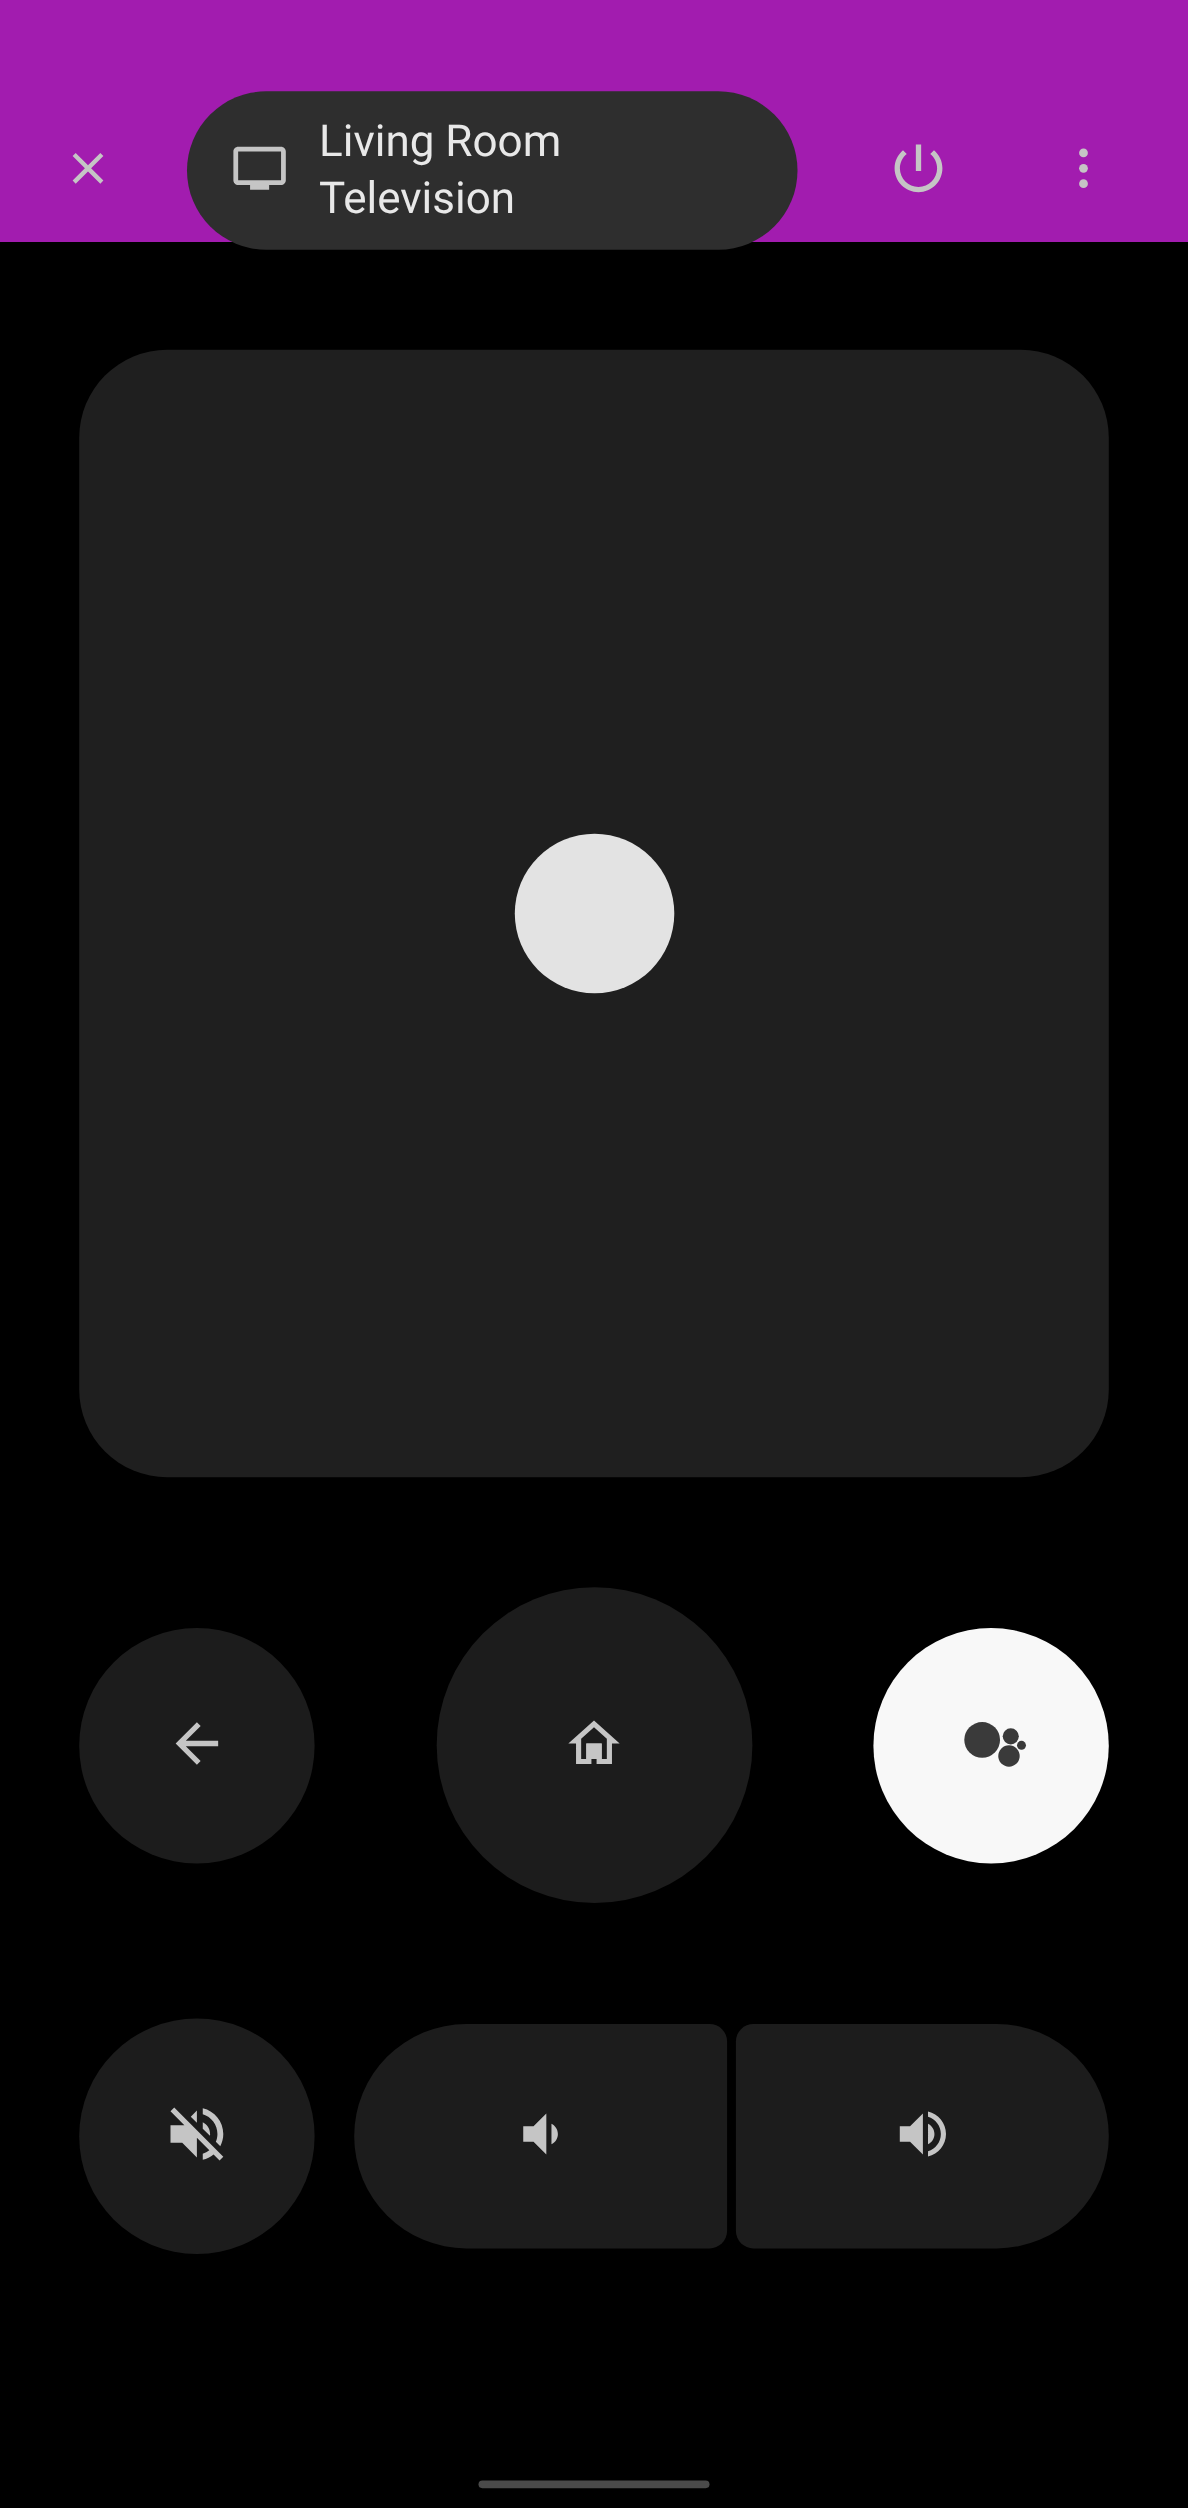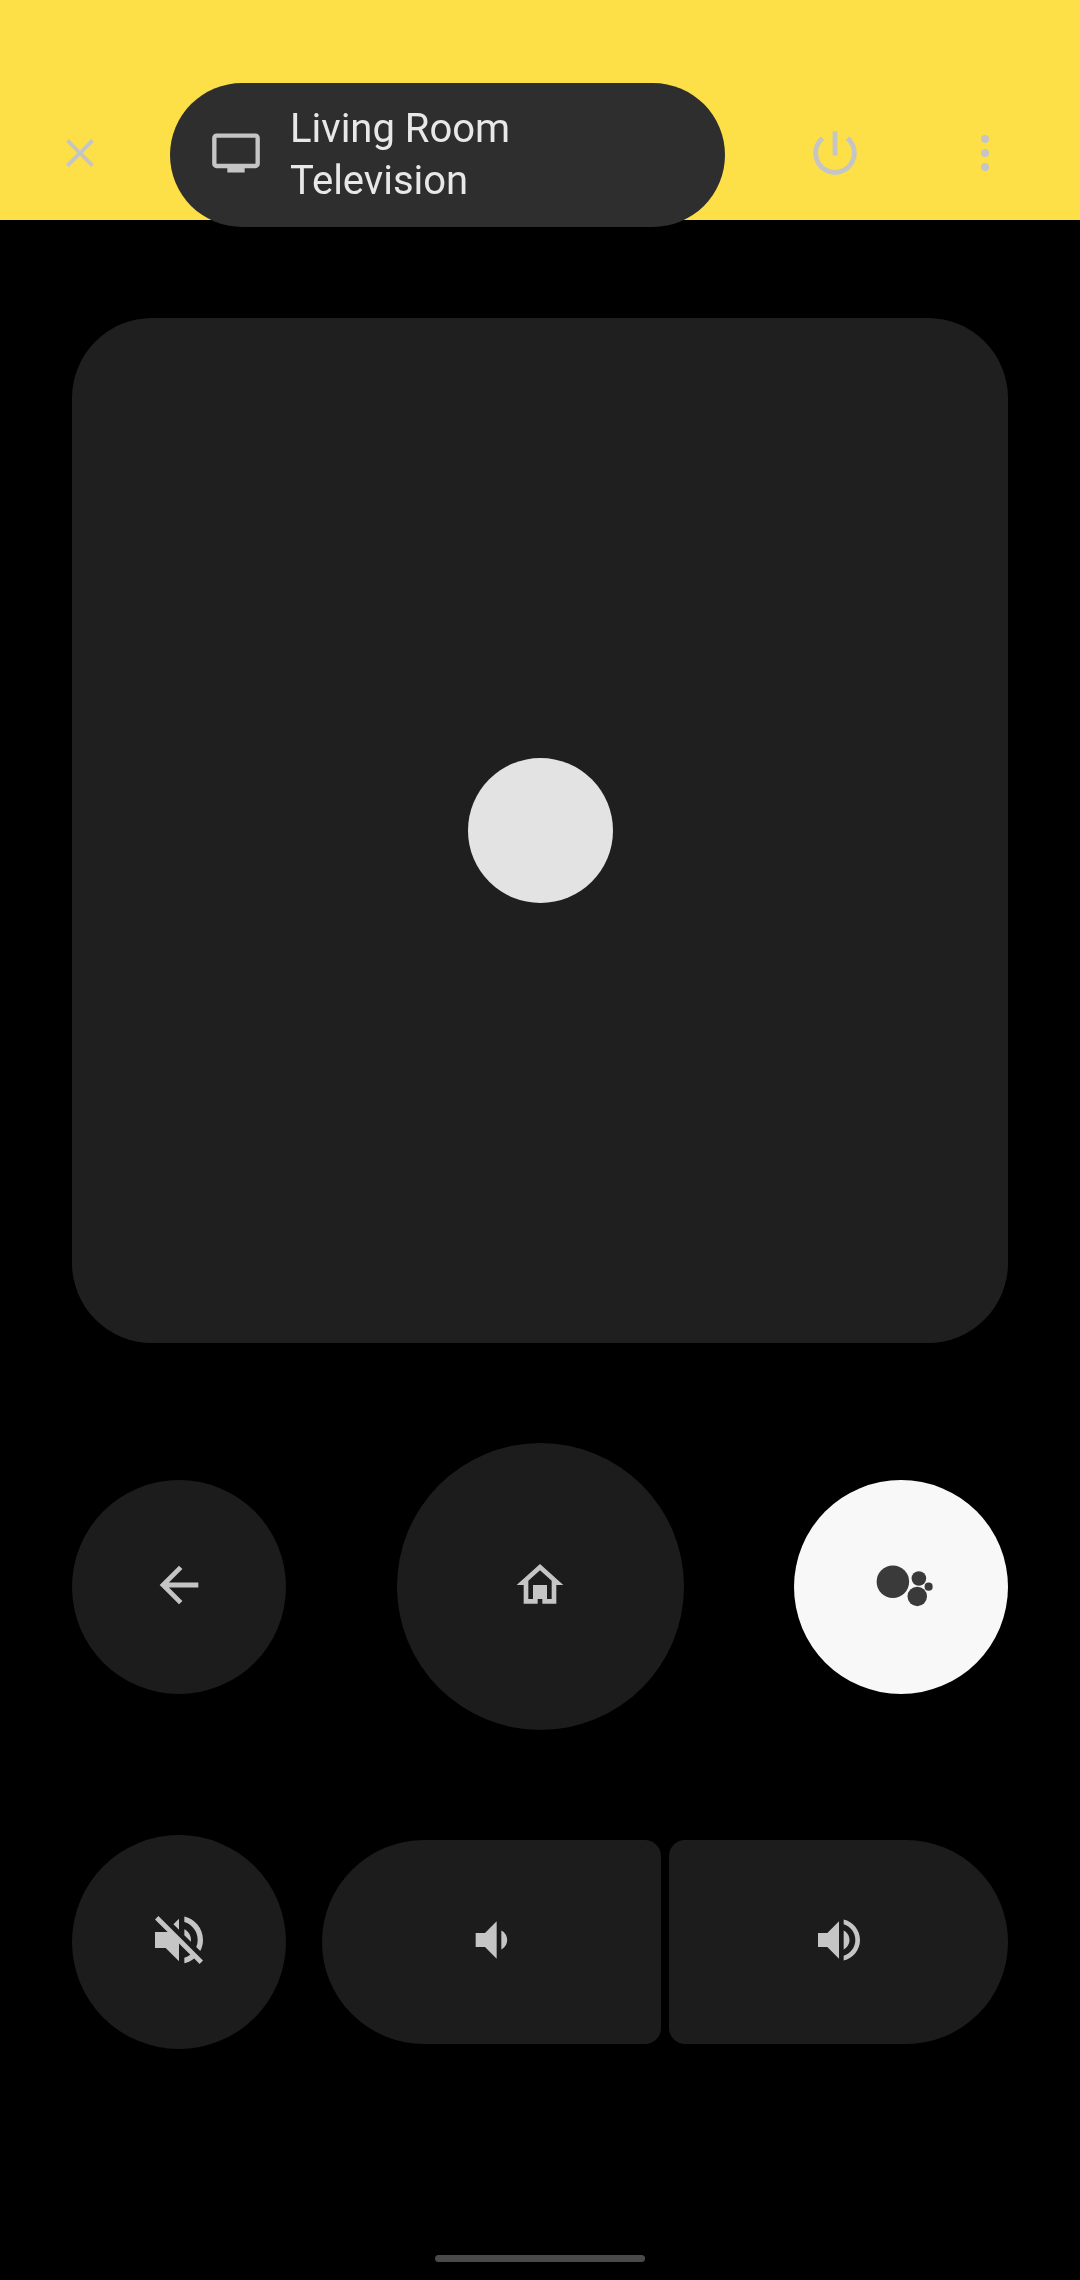--- a/index.html
+++ b/index.html
@@ -13,21 +13,21 @@
       height: 2280px;
       background: #000000;
       font-family: 'Roboto', -apple-system, sans-serif;
       overflow: hidden;
       position: relative;
     }
     
     .header-bar {
       width: 100%;
       height: 220px;
-      background: #fde047;
+      background: #a21caf;
       display: flex;
       align-items: center;
       padding: 0 40px;
       padding-top: 90px;
     }
     
     .close-btn {
       width: 80px;
       height: 80px;
       display: flex;

